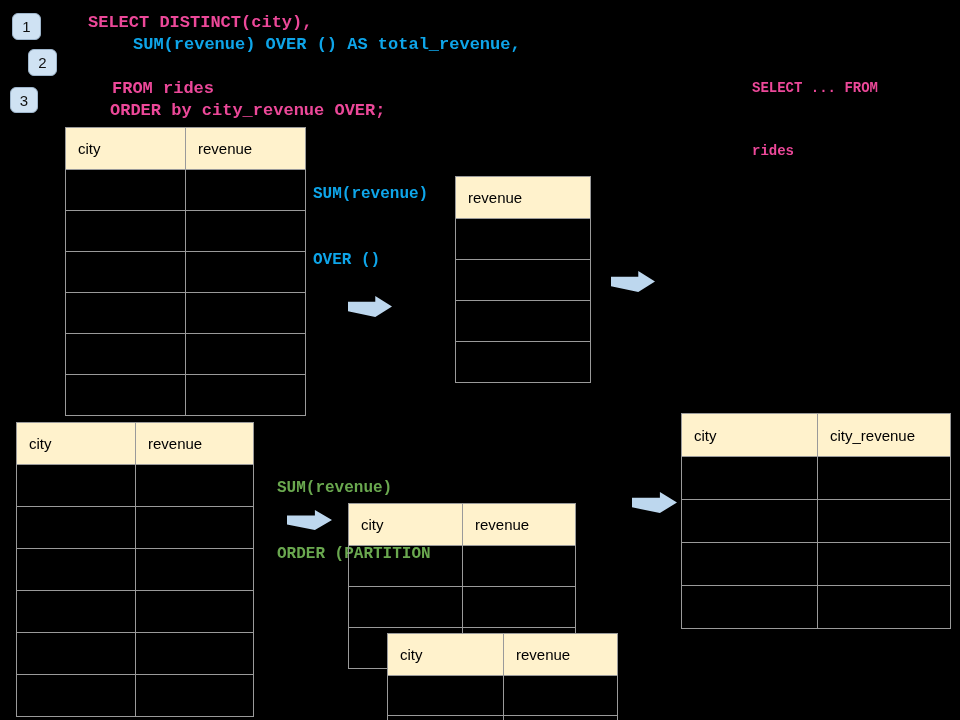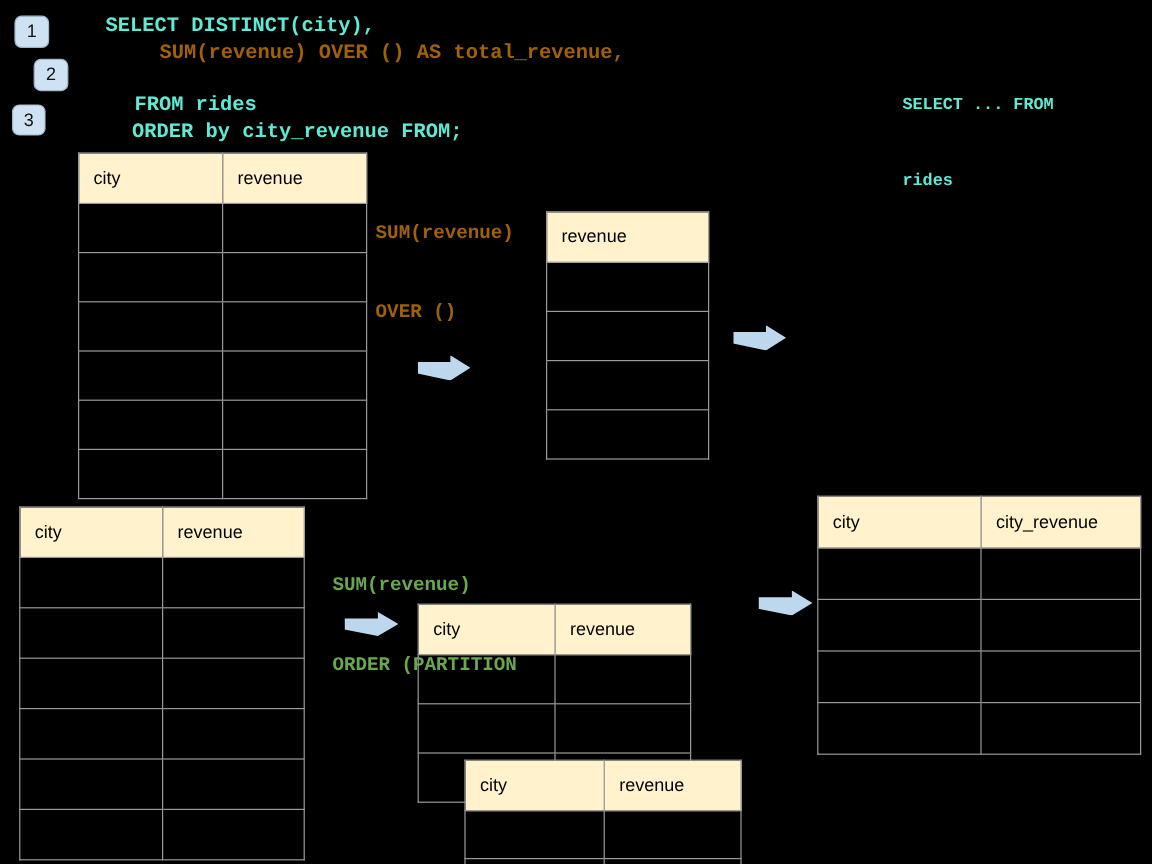--- a/index.html
+++ b/index.html
@@ -20,22 +20,22 @@
   #badge3 { left:10px; top:87px; width:28px; height:26px; }
 
   
   .code {
     position:absolute; font-family:"Liberation Mono", monospace;
     font-weight:bold; white-space:pre;
   }
   .sql-main { font-size:17px; line-height:22px; }
   .side-note { font-size:14px; line-height:21px; }
   .lbl { font-size:16px; line-height:22px; }
-  .purple { color:#5eead4; }
-  .red    { color:#a16207; }
+  .purple { color:#ec4899; }
+  .red    { color:#0ea5e9; }
   .green  { color:#6aa84f; }
 
   #sql1 { left:88px;  top:12px; }
   #sql2 { left:133px; top:34px; }
   #sql3 { left:133px; top:56px; }
   #sql4 { left:112px; top:78px; }
   #sql5 { left:110px; top:100px; }
   #sidenote { left:752px; top:36px; }
   #lbl-total     { left:313px; top:139px; }
   #lbl-partition { left:277px; top:433px; }
@@ -83,21 +83,21 @@
 
 <div id="canvas">
 
   <div class="badge" id="badge1">1</div>
   <div class="badge" id="badge2">2</div>
   <div class="badge" id="badge3">3</div>
 
   <div class="code sql-main purple" id="sql1">SELECT DISTINCT(city),</div>
   <div class="code sql-main red" id="sql2">SUM(revenue) OVER () AS total_revenue,</div>
   <div class="code sql-main purple" id="sql4">FROM rides</div>
-  <div class="code sql-main purple" id="sql5">ORDER by city_revenue FROM;</div>
+  <div class="code sql-main purple" id="sql5">ORDER by city_revenue OVER;</div>
 
   <div class="code side-note purple" id="sidenote">
     <div>SELECT ... FROM</div>
     <div>rides</div>
   </div>
 
   <div class="code lbl red" id="lbl-total">
     <div>SUM(revenue)</div>
     <div>OVER ()</div>
   </div>

